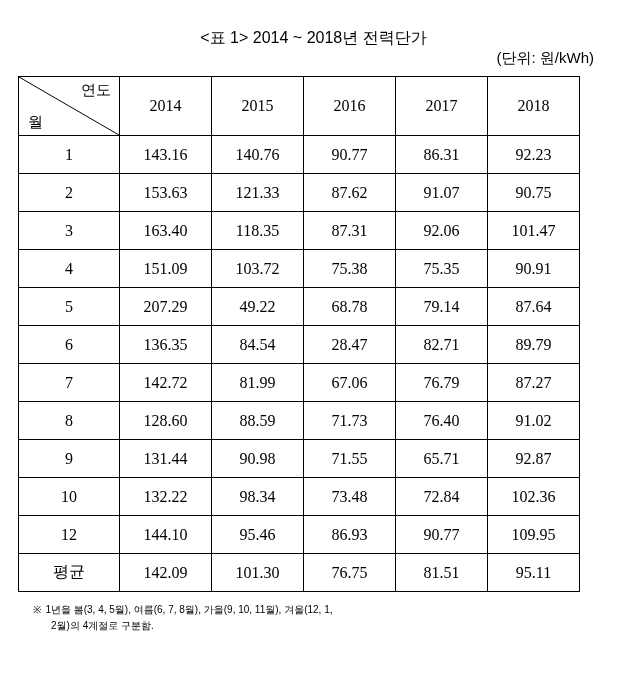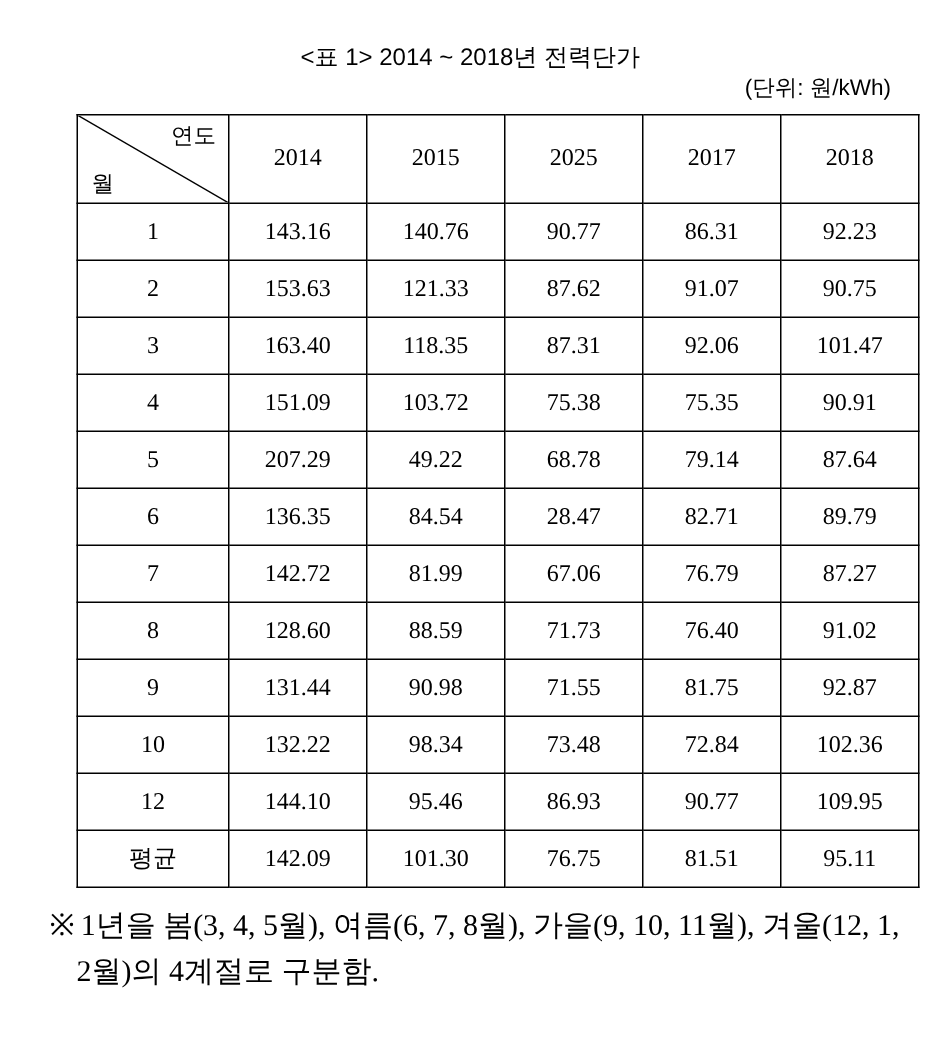--- a/index.html
+++ b/index.html
@@ -30,21 +30,21 @@
     white-space: nowrap;
   }
   .unit-line {
     text-align: right;
     font-size: 15px;
     font-family: "Liberation Sans", sans-serif;
     padding-right: 33px;
   }
   .table-wrap {
     margin-top: 8px;
-    padding-left: 51px;
+    padding-left: 18px;
     padding-right: 33px;
   }
   table.pricetable {
     border-collapse: collapse;
     width: 561px;
     table-layout: fixed;
   }
   table.pricetable td,
   table.pricetable th {
     border: 1px solid #000000;
@@ -95,22 +95,22 @@
     font-size: 15.5px;
   }
   .avgcell {
     font-family: "Liberation Sans", sans-serif;
     font-size: 15px;
   }
   .footnote {
     margin-top: 10px;
     padding-left: 33px;
     padding-right: 16px;
-    font-size: 20px;
-    font-family: Liberation Serif, serif;
+    font-size: 10px;
+    font-family: Liberation Sans, sans-serif;
     line-height: 1.55;
   }
   .footnote .mark { margin-right: 4px; }
   .fn-line2 { padding-left: 18px; }
 </style>
 </head>
 <body>
 
 <div class="page">
 
@@ -132,21 +132,21 @@
         <tr>
           <th class="corner">
             <svg class="diag" viewBox="0 0 101 58" preserveAspectRatio="none">
               <line x1="0" y1="0" x2="101" y2="58" stroke="#000000" stroke-width="1"></line>
             </svg>
             <span class="lbl-year">연도</span>
             <span class="lbl-month">월</span>
           </th>
           <th class="yearhead">2014</th>
           <th class="yearhead">2015</th>
-          <th class="yearhead">2025</th>
+          <th class="yearhead">2016</th>
           <th class="yearhead">2017</th>
           <th class="yearhead">2018</th>
         </tr>
       </thead>
       <tbody>
         <tr>
           <td class="monthcell">1</td>
           <td>143.16</td>
           <td>140.76</td>
           <td>90.77</td>
@@ -207,21 +207,21 @@
           <td>88.59</td>
           <td>71.73</td>
           <td>76.40</td>
           <td>91.02</td>
         </tr>
         <tr>
           <td class="monthcell">9</td>
           <td>131.44</td>
           <td>90.98</td>
           <td>71.55</td>
-          <td>81.75</td>
+          <td>65.71</td>
           <td>92.87</td>
         </tr>
         <tr>
           <td class="monthcell">10</td>
           <td>132.22</td>
           <td>98.34</td>
           <td>73.48</td>
           <td>72.84</td>
           <td>102.36</td>
         </tr>

